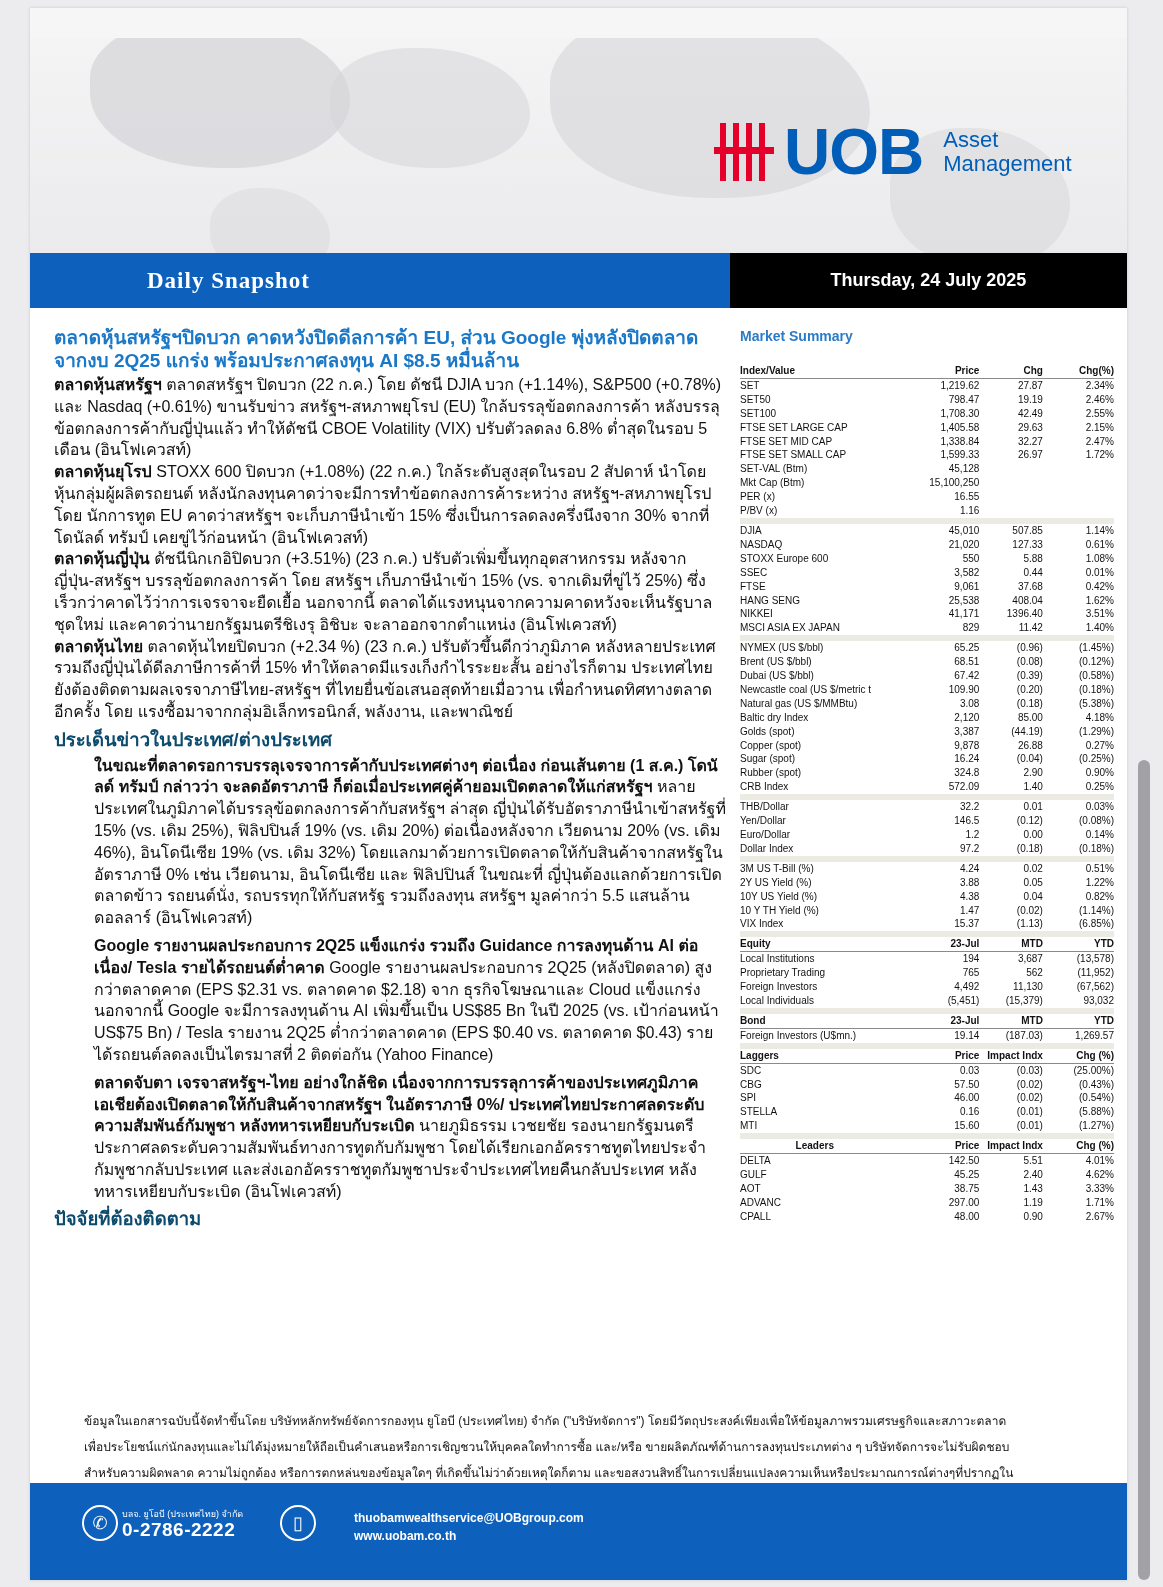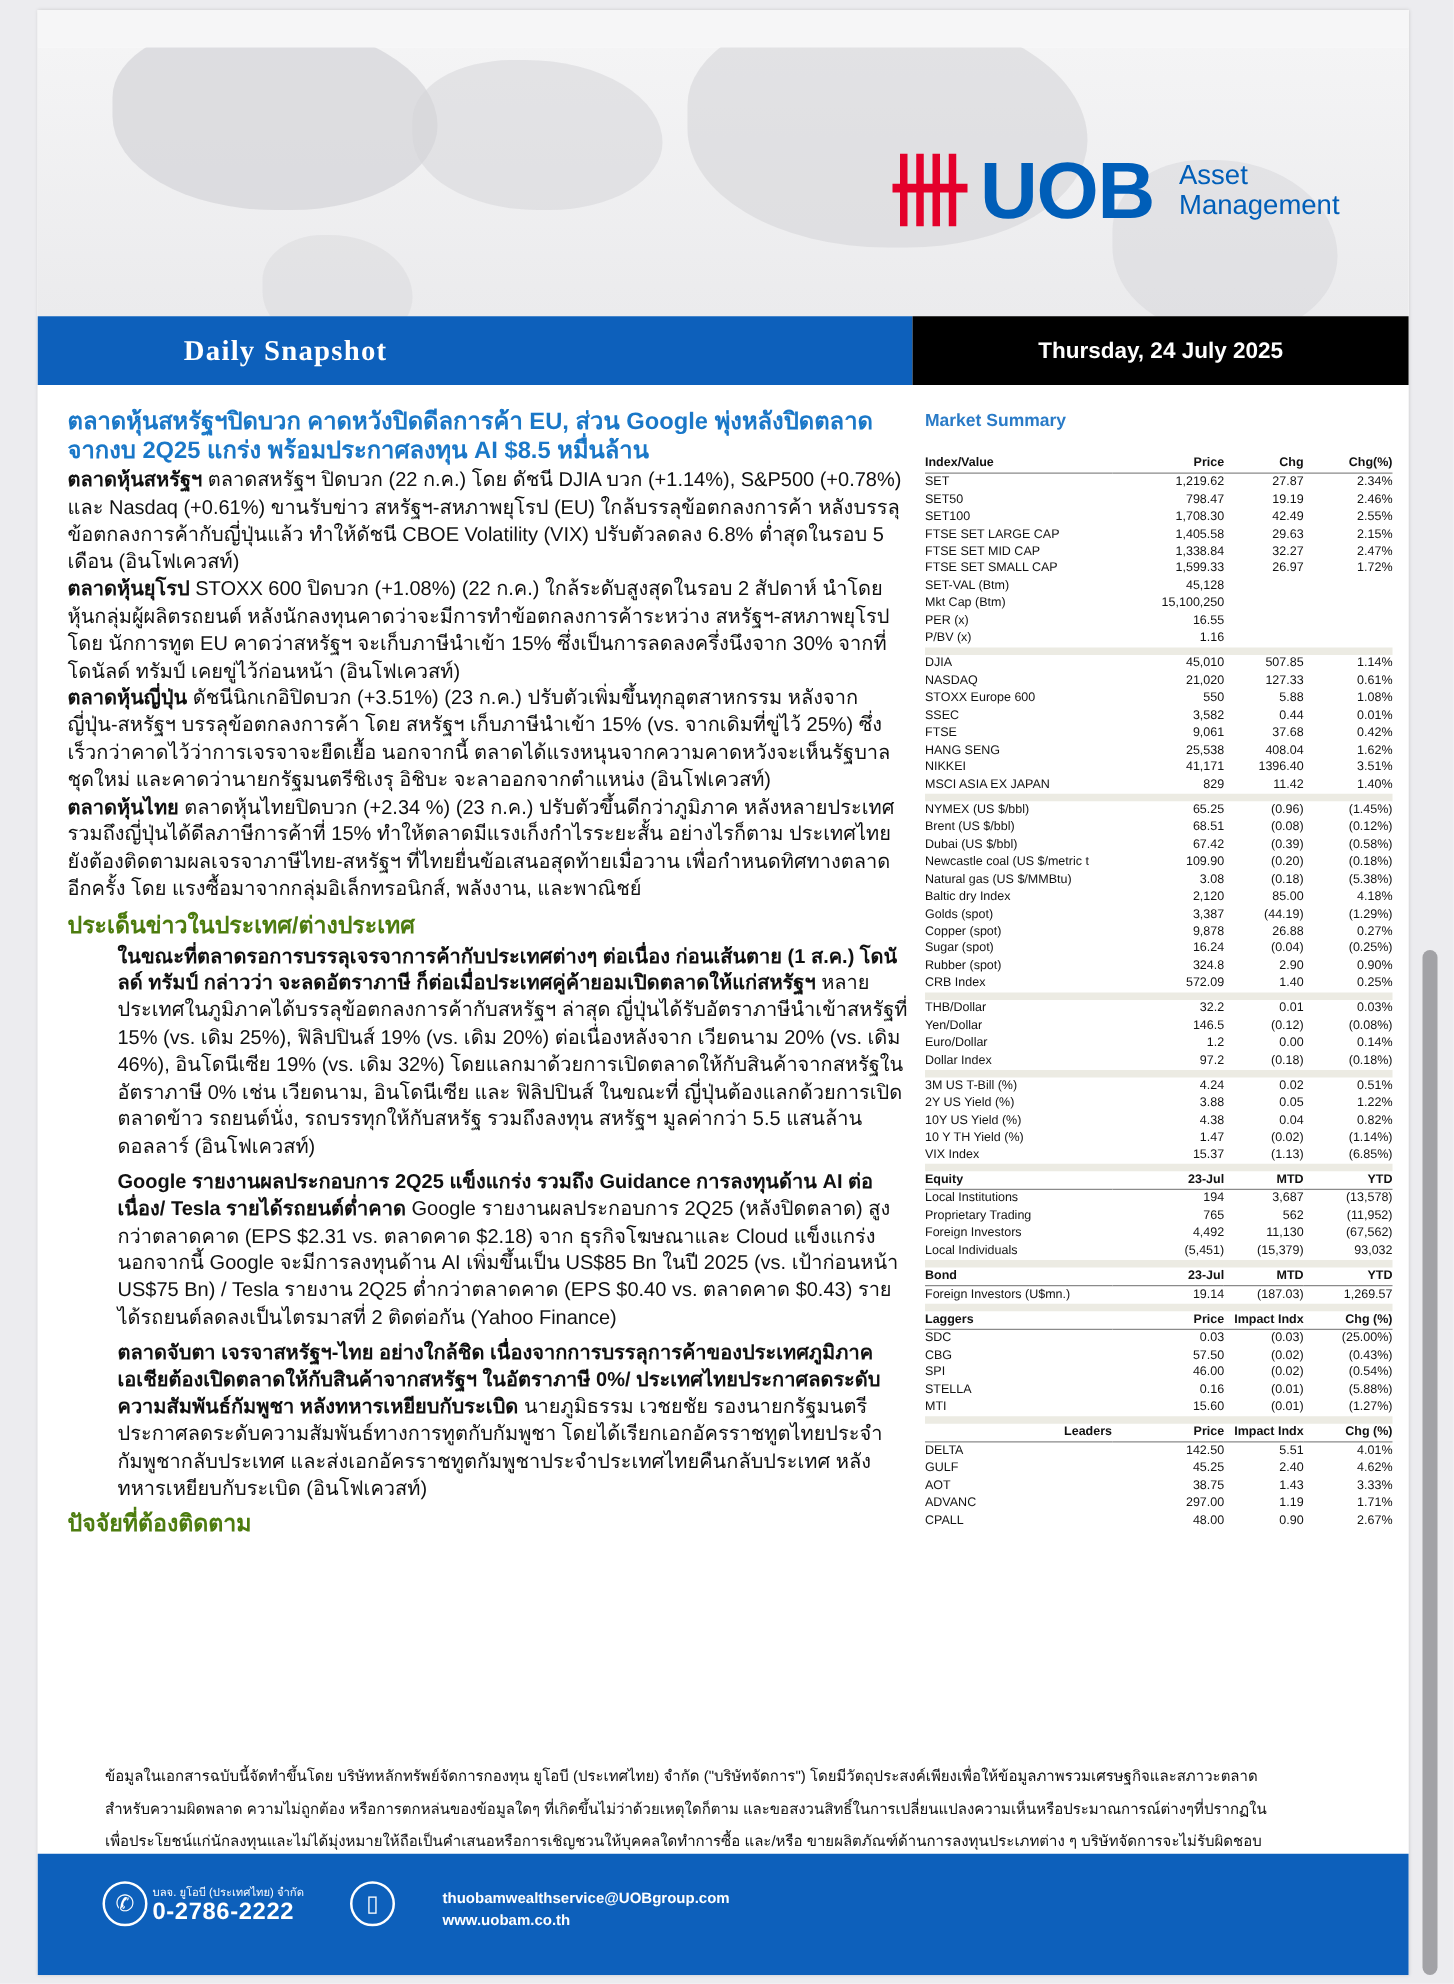--- a/index.html
+++ b/index.html
@@ -15,21 +15,21 @@
   .logo-am { color:#005eb8; font-size:22px; line-height:24px; }
   .banner { position:absolute; left:0; top:245px; width:100%; height:55px; display:flex; }
   .banner-left { width:700px; background:#0d60bb; display:flex; align-items:center; }
   .banner-right { flex:1; background:#000000; display:flex; align-items:center; justify-content:center; }
   .banner-title { font-family:"Liberation Serif", serif; color:#fff; font-size:23px; font-weight:bold; margin-left:117px; letter-spacing:1px; }
   .banner-date { color:#fff; font-size:18px; font-weight:bold; }
   .left { position:absolute; left:24px; top:318px; width:672px; font-size:16px; line-height:21.8px; color:#111; }
   .headline { color:#1a78c8; font-size:19px; line-height:23px; margin:0 0 2px 0; }
   .para { margin:0; }
   .para b { font-weight:bold; }
-  .section-title { color:#4d7c0f; font-size:18.5px; font-weight:bold; margin:6px 0 4px 0; }
+  .section-title { color:#0c4a6e; font-size:18.5px; font-weight:bold; margin:6px 0 4px 0; }
   .news { padding-left:40px; margin:0 0 6px 0; }
   .bullets { padding-left:34px; }
   .right { position:absolute; left:710px; top:320px; width:374px; font-size:10px; color:#111; }
   .ms-title { color:#2a7bc7; font-weight:bold; font-size:14px; margin:0 0 20px 0; }
   table.ms { width:100%; border-collapse:collapse; font-size:10px; }
   table.ms td, table.ms th { padding:0; height:13.9px; line-height:13.9px; white-space:nowrap; }
   table.ms th { font-weight:bold; border-bottom:1.5px solid #8a8a8a; }
   table.ms td.n, table.ms th.n { text-align:right; }
   table.ms col.c1 { width:40%; } table.ms col.c2 { width:24%; } table.ms col.c3 { width:17%; } table.ms col.c4 { width:19%; }
   tr.sep td { height:6px; background:#ecebe3; line-height:6px; }
@@ -433,21 +433,21 @@
           <tr>
             <td>MTI</td>
             <td class="n">15.60</td>
             <td class="n">(0.01)</td>
             <td class="n">(1.27%)</td>
           </tr>
           <tr class="sep">
             <td colspan="4"></td>
           </tr>
           <tr>
-            <th style="text-align: right; margin-left: 36px;">Leaders</th>
+            <th style="text-align: center; margin-left: 36px;">Leaders</th>
             <th class="n">Price</th>
             <th class="n">Impact Indx</th>
             <th class="n">Chg (%)</th>
           </tr>
           <tr>
             <td>DELTA</td>
             <td class="n">142.50</td>
             <td class="n">5.51</td>
             <td class="n">4.01%</td>
           </tr>
@@ -474,22 +474,22 @@
             <td class="n">48.00</td>
             <td class="n">0.90</td>
             <td class="n">2.67%</td>
           </tr>
         </tbody>
     </table>
   </div>
 
   <div class="disclaimer">
     <div>ข้อมูลในเอกสารฉบับนี้จัดทำขึ้นโดย บริษัทหลักทรัพย์จัดการกองทุน ยูโอบี (ประเทศไทย) จำกัด ("บริษัทจัดการ") โดยมีวัตถุประสงค์เพียงเพื่อให้ข้อมูลภาพรวมเศรษฐกิจและสภาวะตลาด</div>
+    <div>เพื่อประโยชน์แก่นักลงทุนและไม่ได้มุ่งหมายให้ถือเป็นคำเสนอหรือการเชิญชวนให้บุคคลใดทำการซื้อ และ/หรือ ขายผลิตภัณฑ์ด้านการลงทุนประเภทต่าง ๆ บริษัทจัดการจะไม่รับผิดชอบ</div>
     <div>สำหรับความผิดพลาด ความไม่ถูกต้อง หรือการตกหล่นของข้อมูลใดๆ ที่เกิดขึ้นไม่ว่าด้วยเหตุใดก็ตาม และขอสงวนสิทธิ์ในการเปลี่ยนแปลงความเห็นหรือประมาณการณ์ต่างๆที่ปรากฏใน</div>
-    <div>เพื่อประโยชน์แก่นักลงทุนและไม่ได้มุ่งหมายให้ถือเป็นคำเสนอหรือการเชิญชวนให้บุคคลใดทำการซื้อ และ/หรือ ขายผลิตภัณฑ์ด้านการลงทุนประเภทต่าง ๆ บริษัทจัดการจะไม่รับผิดชอบ</div>
   </div>
 
   <div class="footer">
     <div class="f-icon" style="left:52px;top:22px;">✆</div>
     <div class="f-small" style="left:92px;top:24px;">บลจ. ยูโอบี (ประเทศไทย) จำกัด</div>
     <div class="f-phone" style="left:92px;top:36px;">0-2786-2222</div>
     <div class="f-icon" style="left:250px;top:22px;">▯</div>
     <div class="f-text" style="left:290px;top:26px;">
       <div>thuobamwealthservice@UOBgroup.com</div>
       <div>www.uobam.co.th</div>

